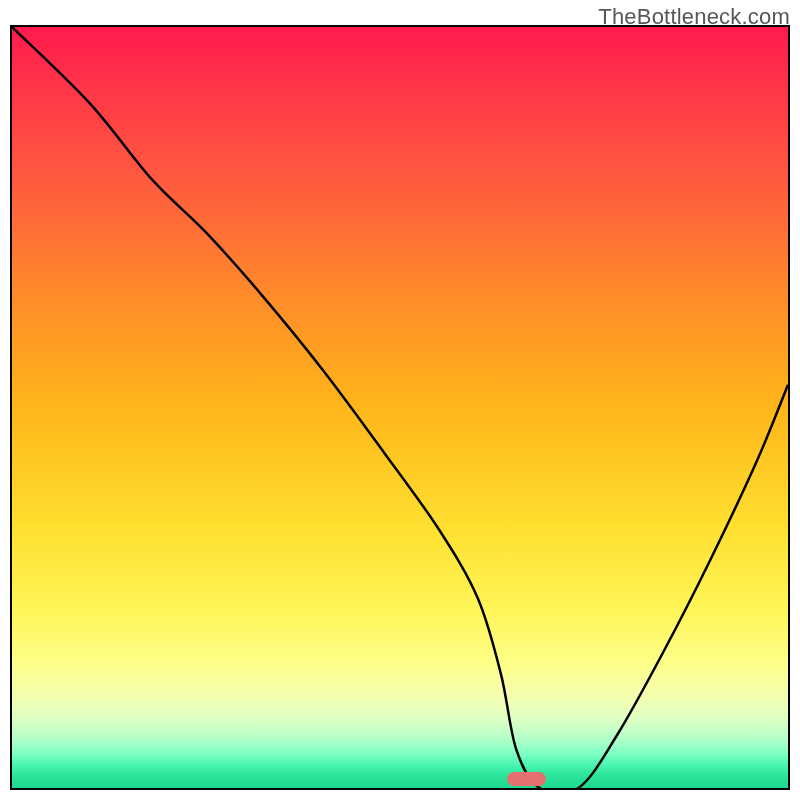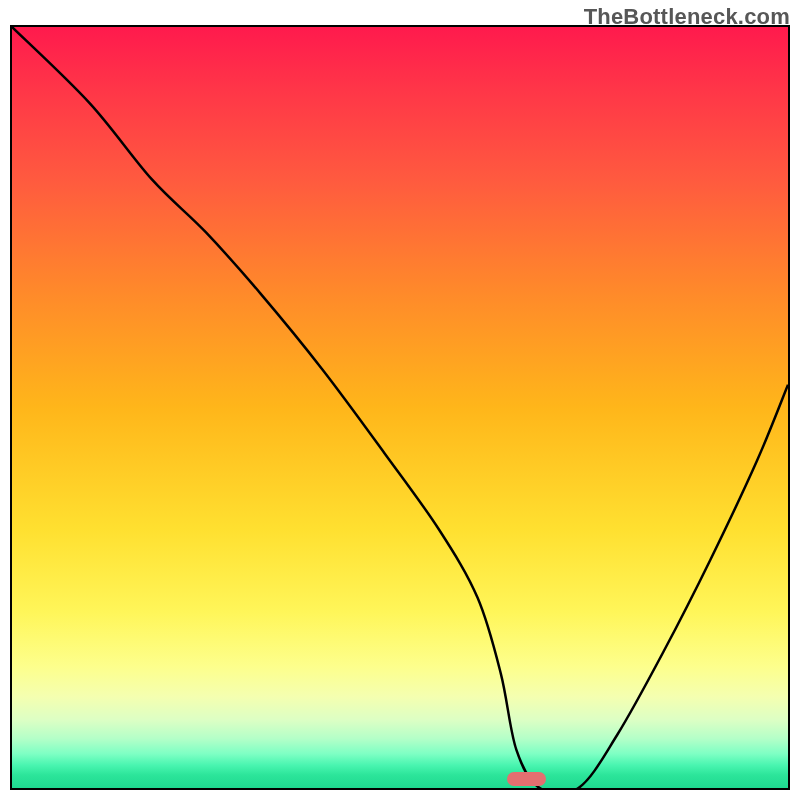--- a/index.html
+++ b/index.html
@@ -14,21 +14,21 @@
     position: relative;
     width: 800px;
     height: 800px;
   }
   .watermark {
     position: absolute;
     top: 4px;
     right: 10px;
     font-family: Arial, Helvetica, sans-serif;
     font-size: 22px;
-    font-weight: 700;
+    font-weight: 400;
     color: #575757;
     letter-spacing: 0.2px;
     text-align: right;
   }
   .plot-area {
     position: absolute;
     left: 10px;
     top: 25px;
     width: 780px;
     height: 765px;

